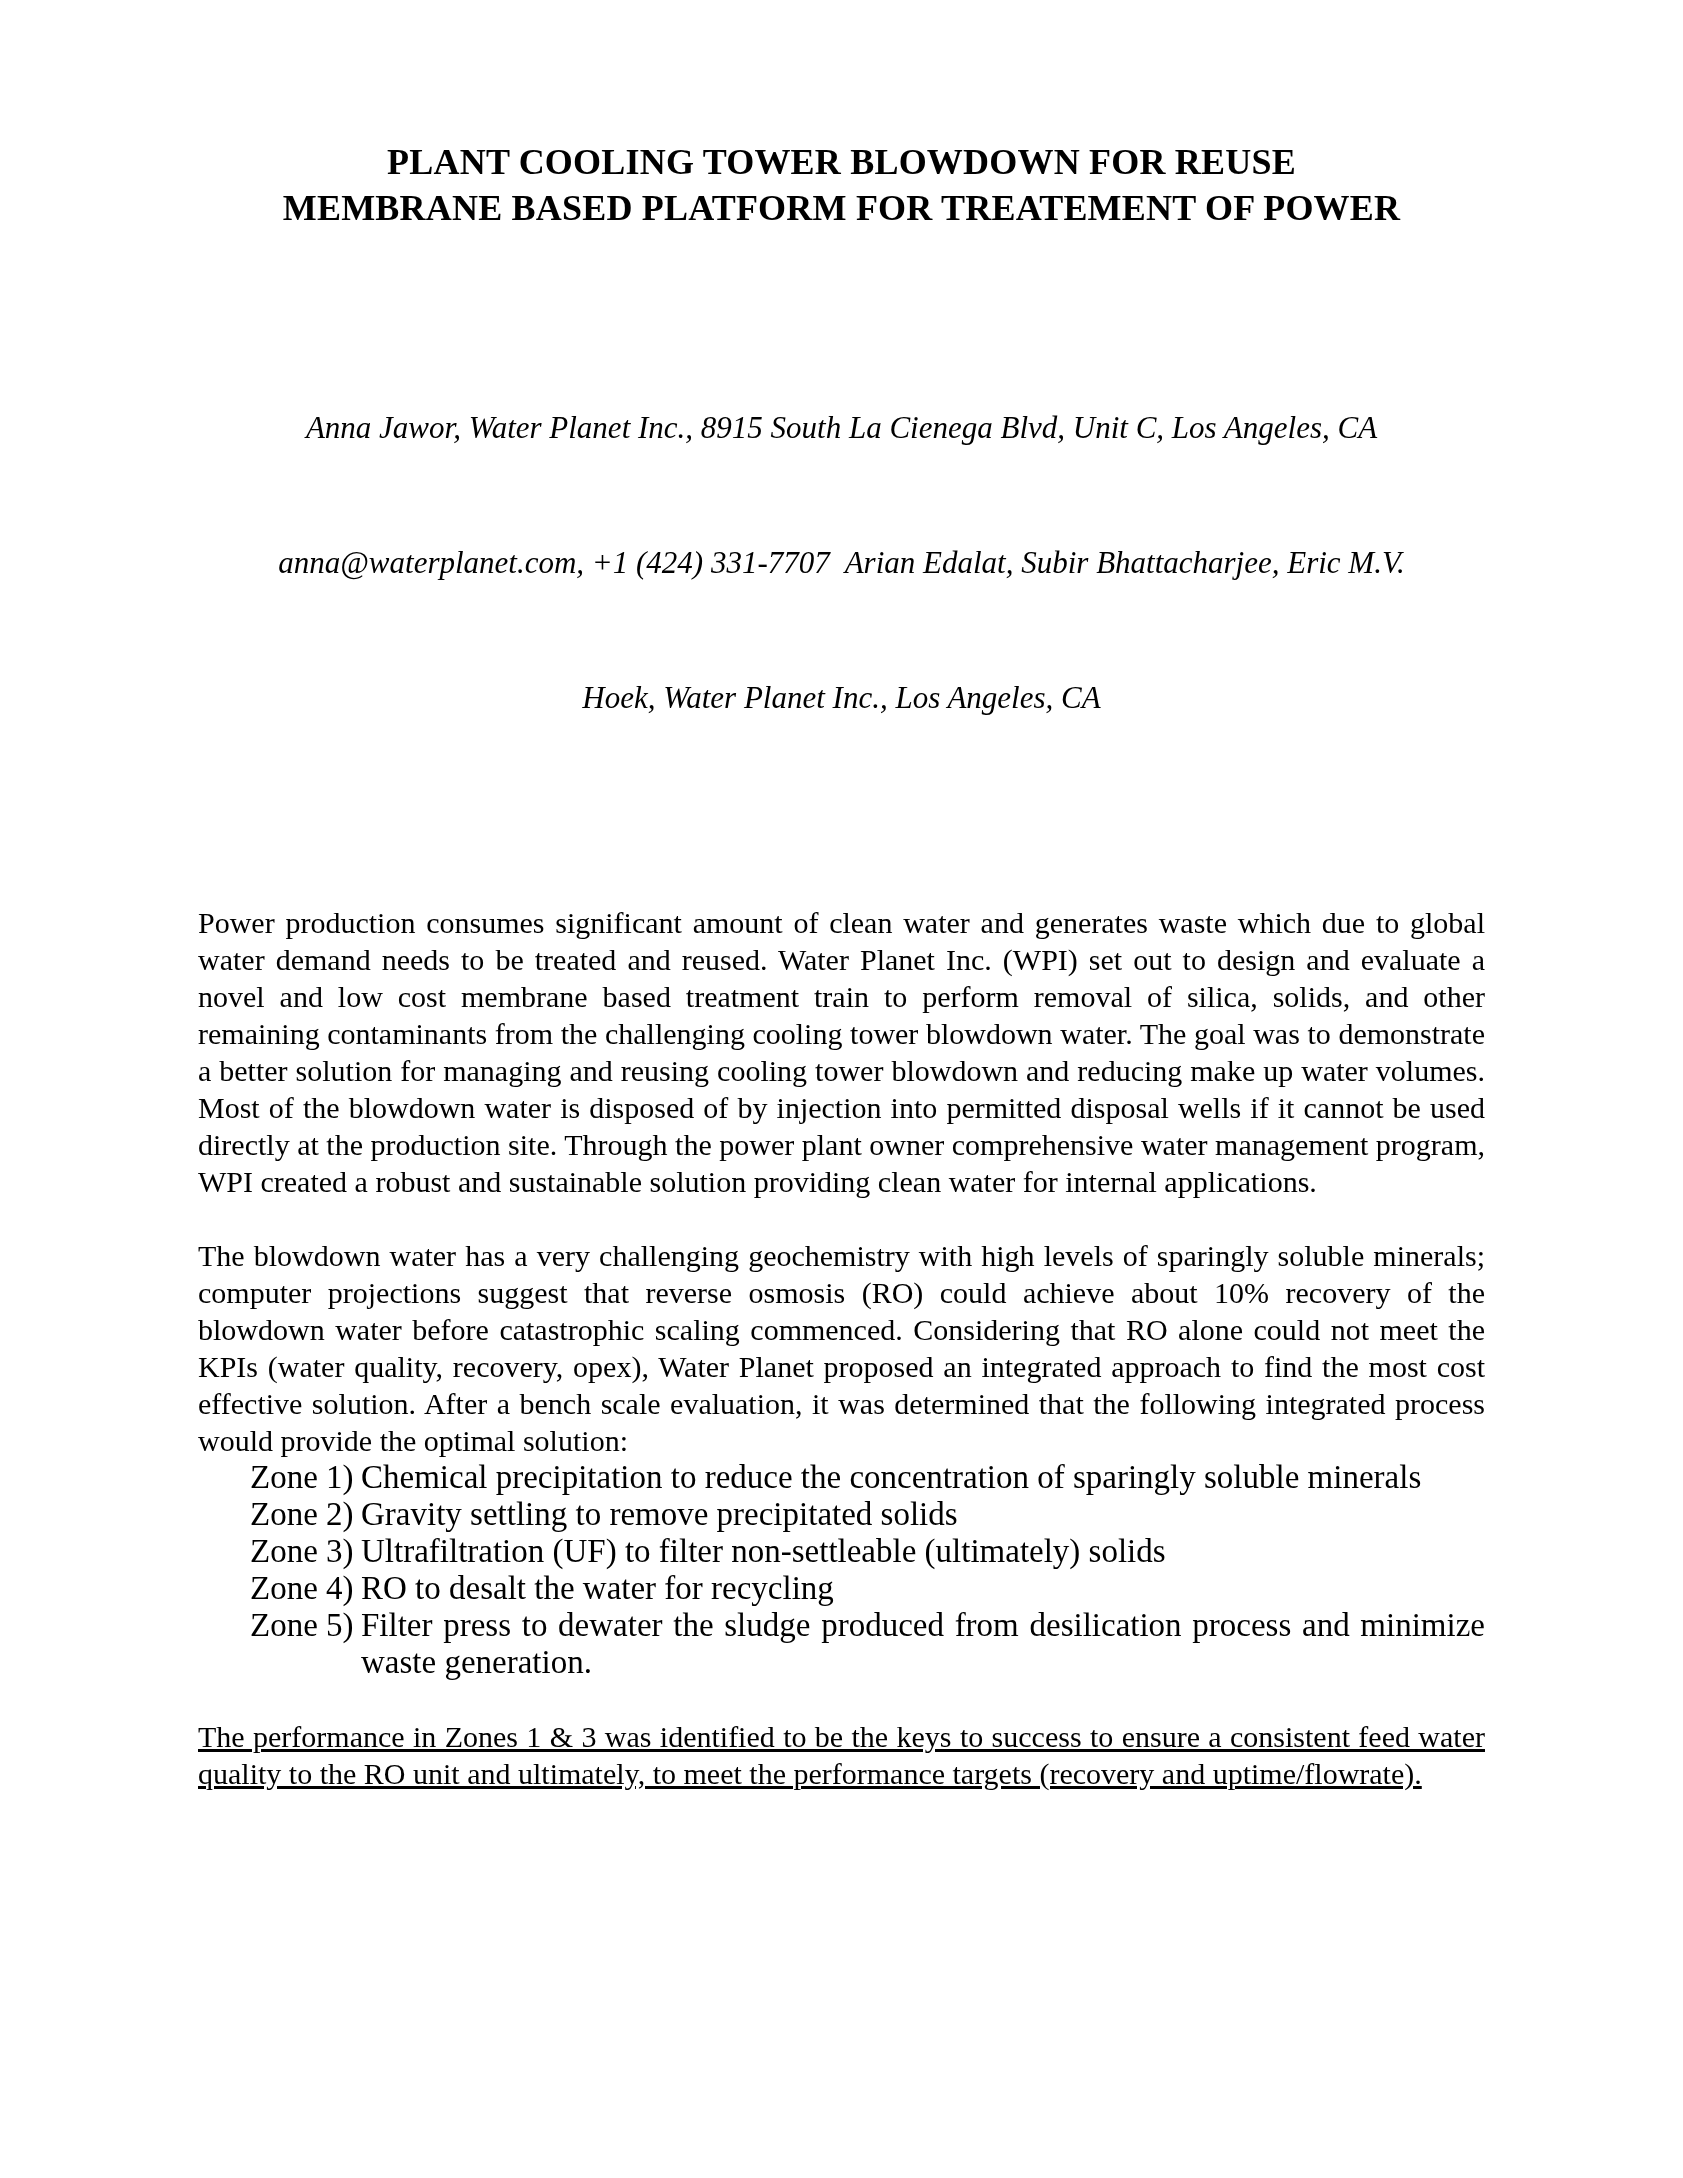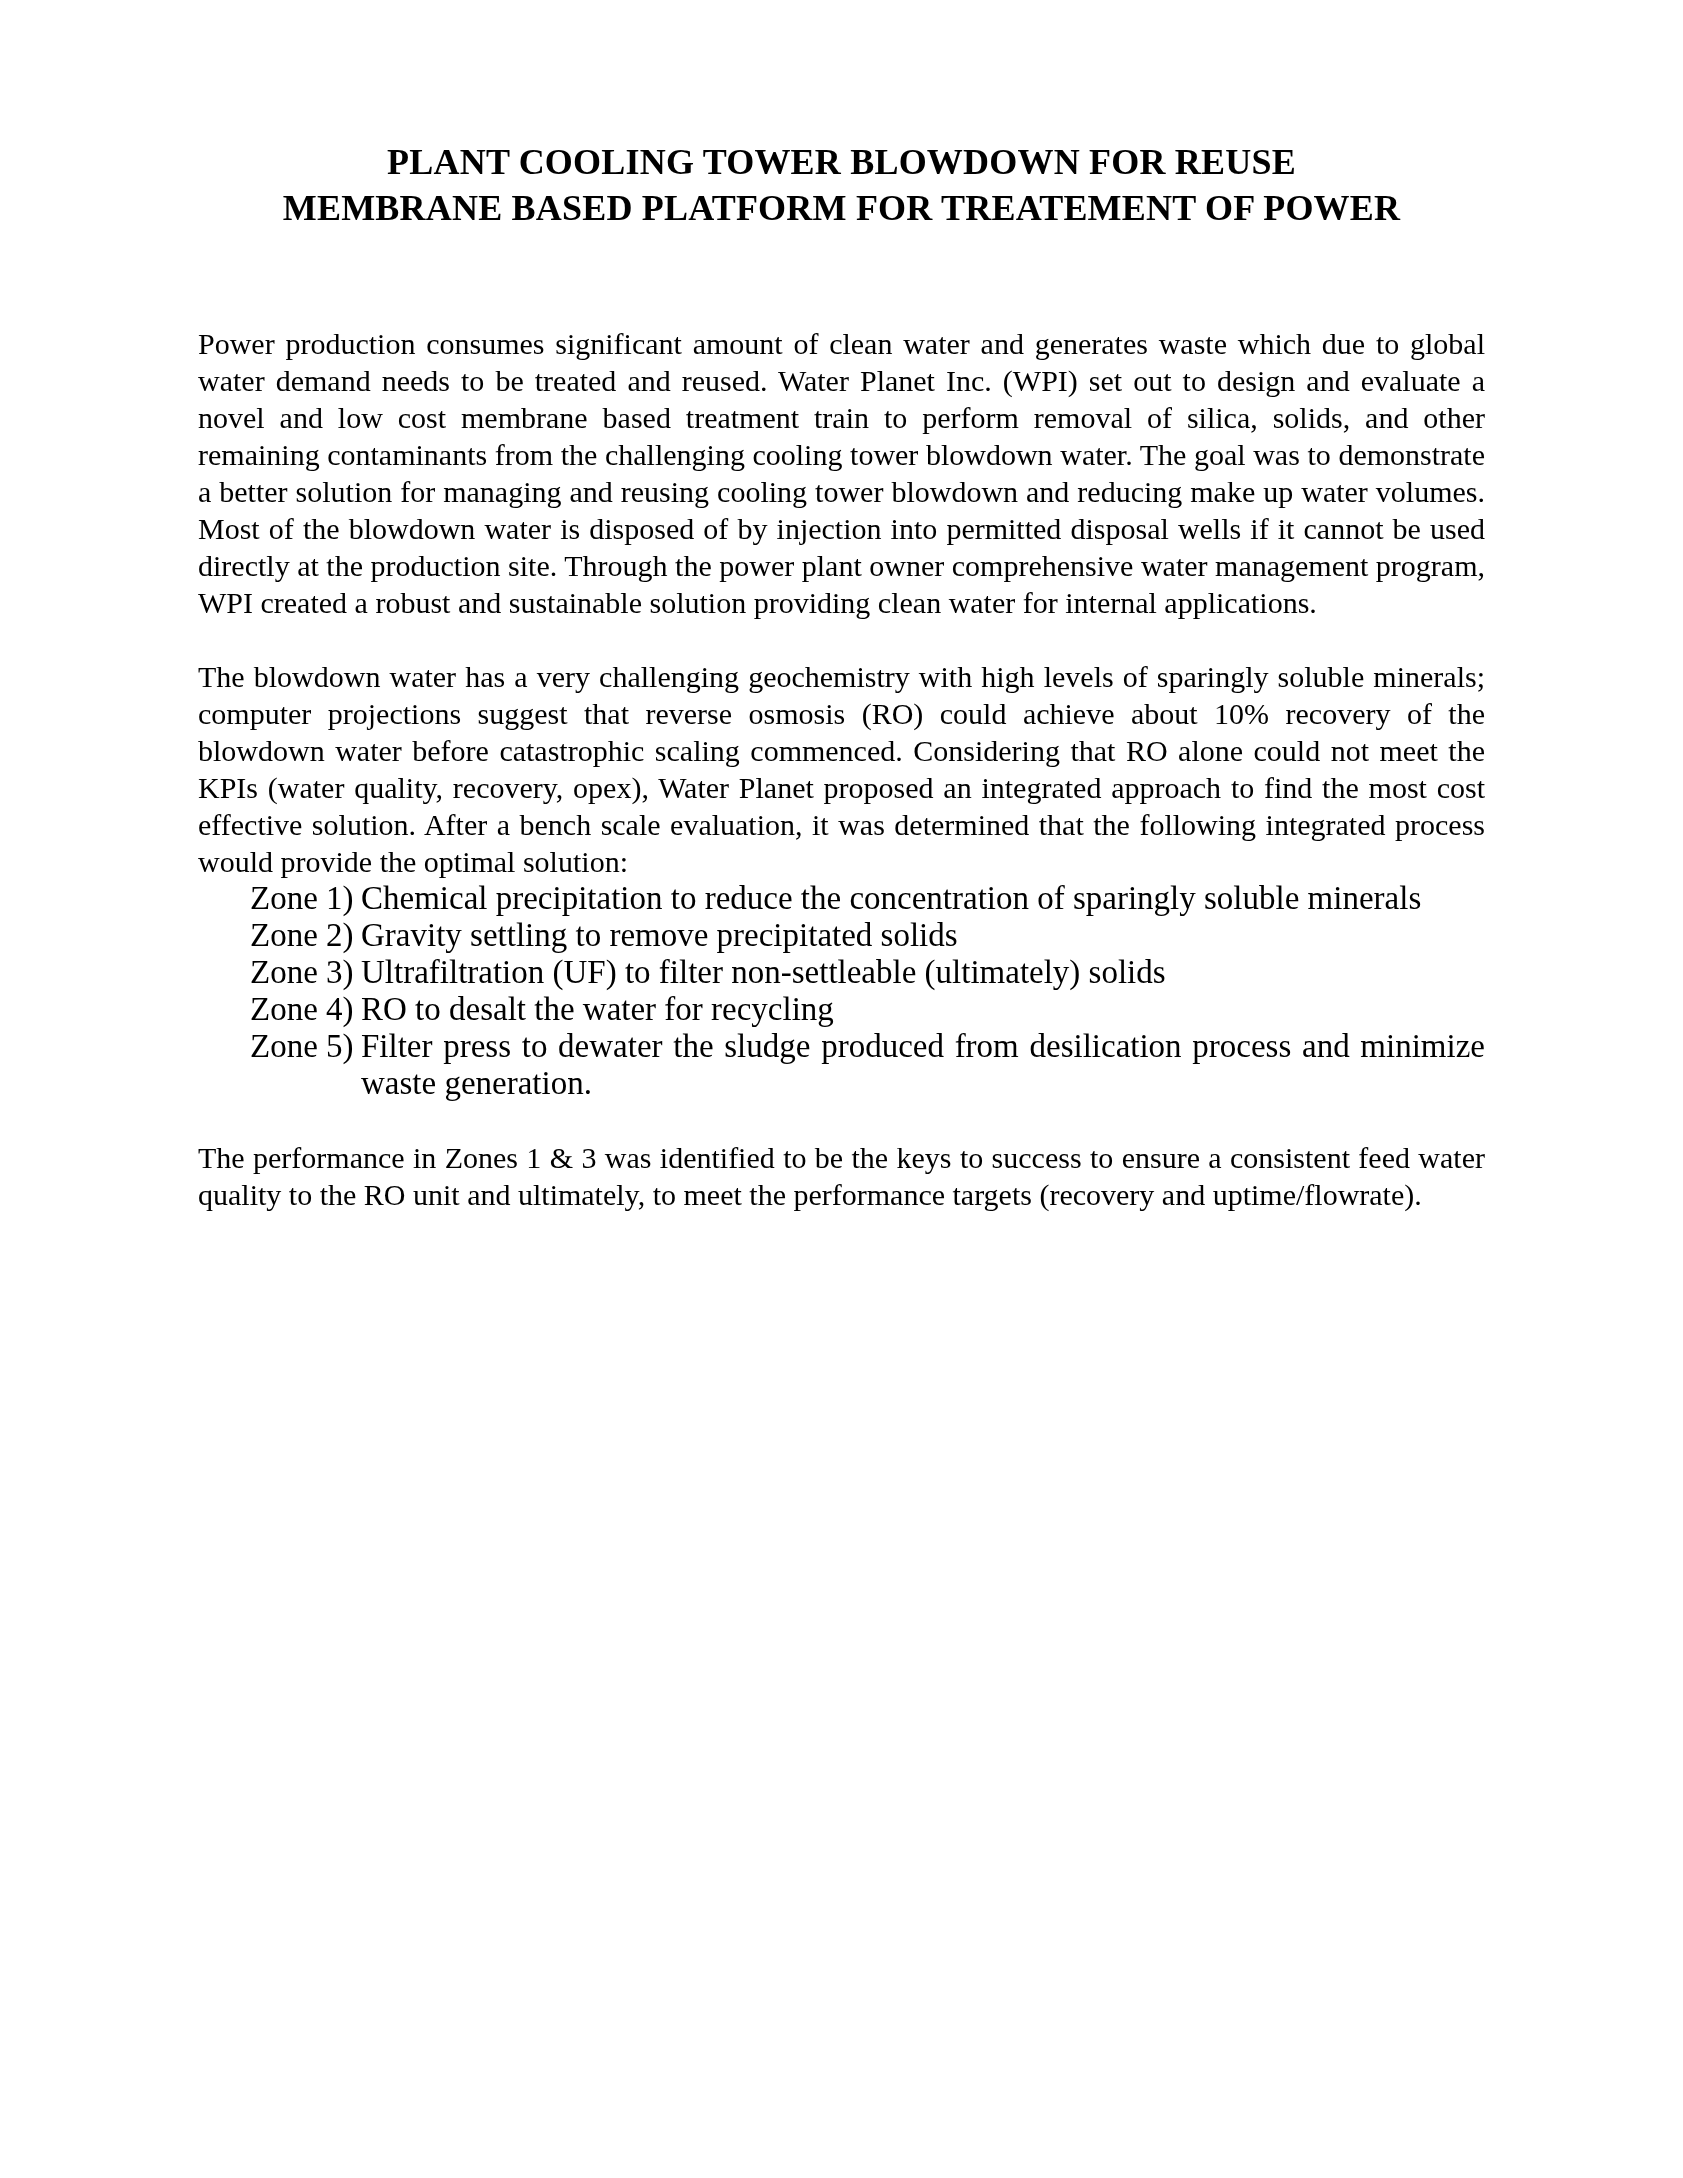--- a/index.html
+++ b/index.html
@@ -34,21 +34,21 @@
     white-space: pre-wrap;
   }
   .para {
     margin: 0;
     font-size: 30px;
     line-height: 37px;
     text-align: justify;
   }
   .para.p1 { margin-top: 94px; }
   .para.p2 { margin-top: 37px; }
-  .para.p3 { margin-top: 37px; }
+  .para.p3 { margin-top: 37px; text-decoration: underline; }
   .zones {
     font-size: 33px;
     line-height: 37px;
   }
   .zone {
     padding-left: 163px;
     text-indent: -111px;
     text-align: justify;
   }
   .zone-label {
@@ -60,20 +60,25 @@
 </head>
 <body>
 
 <div class="page">
 
   <div class="doc-title">
     <div>PLANT COOLING TOWER BLOWDOWN FOR REUSE</div>
     <div>MEMBRANE BASED PLATFORM FOR TREATEMENT OF POWER</div>
   </div>
 
+  <div class="authors">
+    <div>Anna Jawor, Water Planet Inc., 8915 South La Cienega Blvd, Unit C, Los Angeles, CA</div>
+    <div>anna@waterplanet.com, +1 (424) 331-7707  Arian Edalat, Subir Bhattacharjee, Eric M.V.</div>
+    <div>Hoek, Water Planet Inc., Los Angeles, CA</div>
+  </div>
 
   <p class="para p1">Power production consumes significant amount of clean water and generates waste which due to global water demand needs to be treated and reused. Water Planet Inc. (WPI) set out to design and evaluate a novel and low cost membrane based treatment train to perform removal of silica, solids, and other remaining contaminants from the challenging cooling tower blowdown water. The goal was to demonstrate a better solution for managing and reusing cooling tower blowdown and reducing make up water volumes. Most of the blowdown water is disposed of by injection into permitted disposal wells if it cannot be used directly at the production site.  Through the power plant owner comprehensive water management program, WPI created a robust and sustainable solution providing clean water for internal applications.</p>
 
   <p class="para p2">The blowdown water has a very challenging geochemistry with high levels of sparingly soluble minerals; computer projections suggest that reverse osmosis (RO) could achieve about 10% recovery of the blowdown water before catastrophic scaling commenced. Considering that RO alone could not meet the KPIs (water quality, recovery, opex), Water Planet proposed an integrated approach to find the most cost effective solution. After a bench scale evaluation, it was determined that the following integrated process would provide the optimal solution:</p>
 
   <div class="zones">
     <div class="zone"><span class="zone-label">Zone 1)</span><span>Chemical precipitation to reduce the concentration of sparingly soluble minerals</span></div>
     <div class="zone"><span class="zone-label">Zone 2)</span><span>Gravity settling to remove precipitated solids</span></div>
     <div class="zone"><span class="zone-label">Zone 3)</span><span>Ultrafiltration (UF) to filter non-settleable (ultimately) solids</span></div>
     <div class="zone"><span class="zone-label">Zone 4)</span><span>RO to desalt the water for recycling</span></div>

